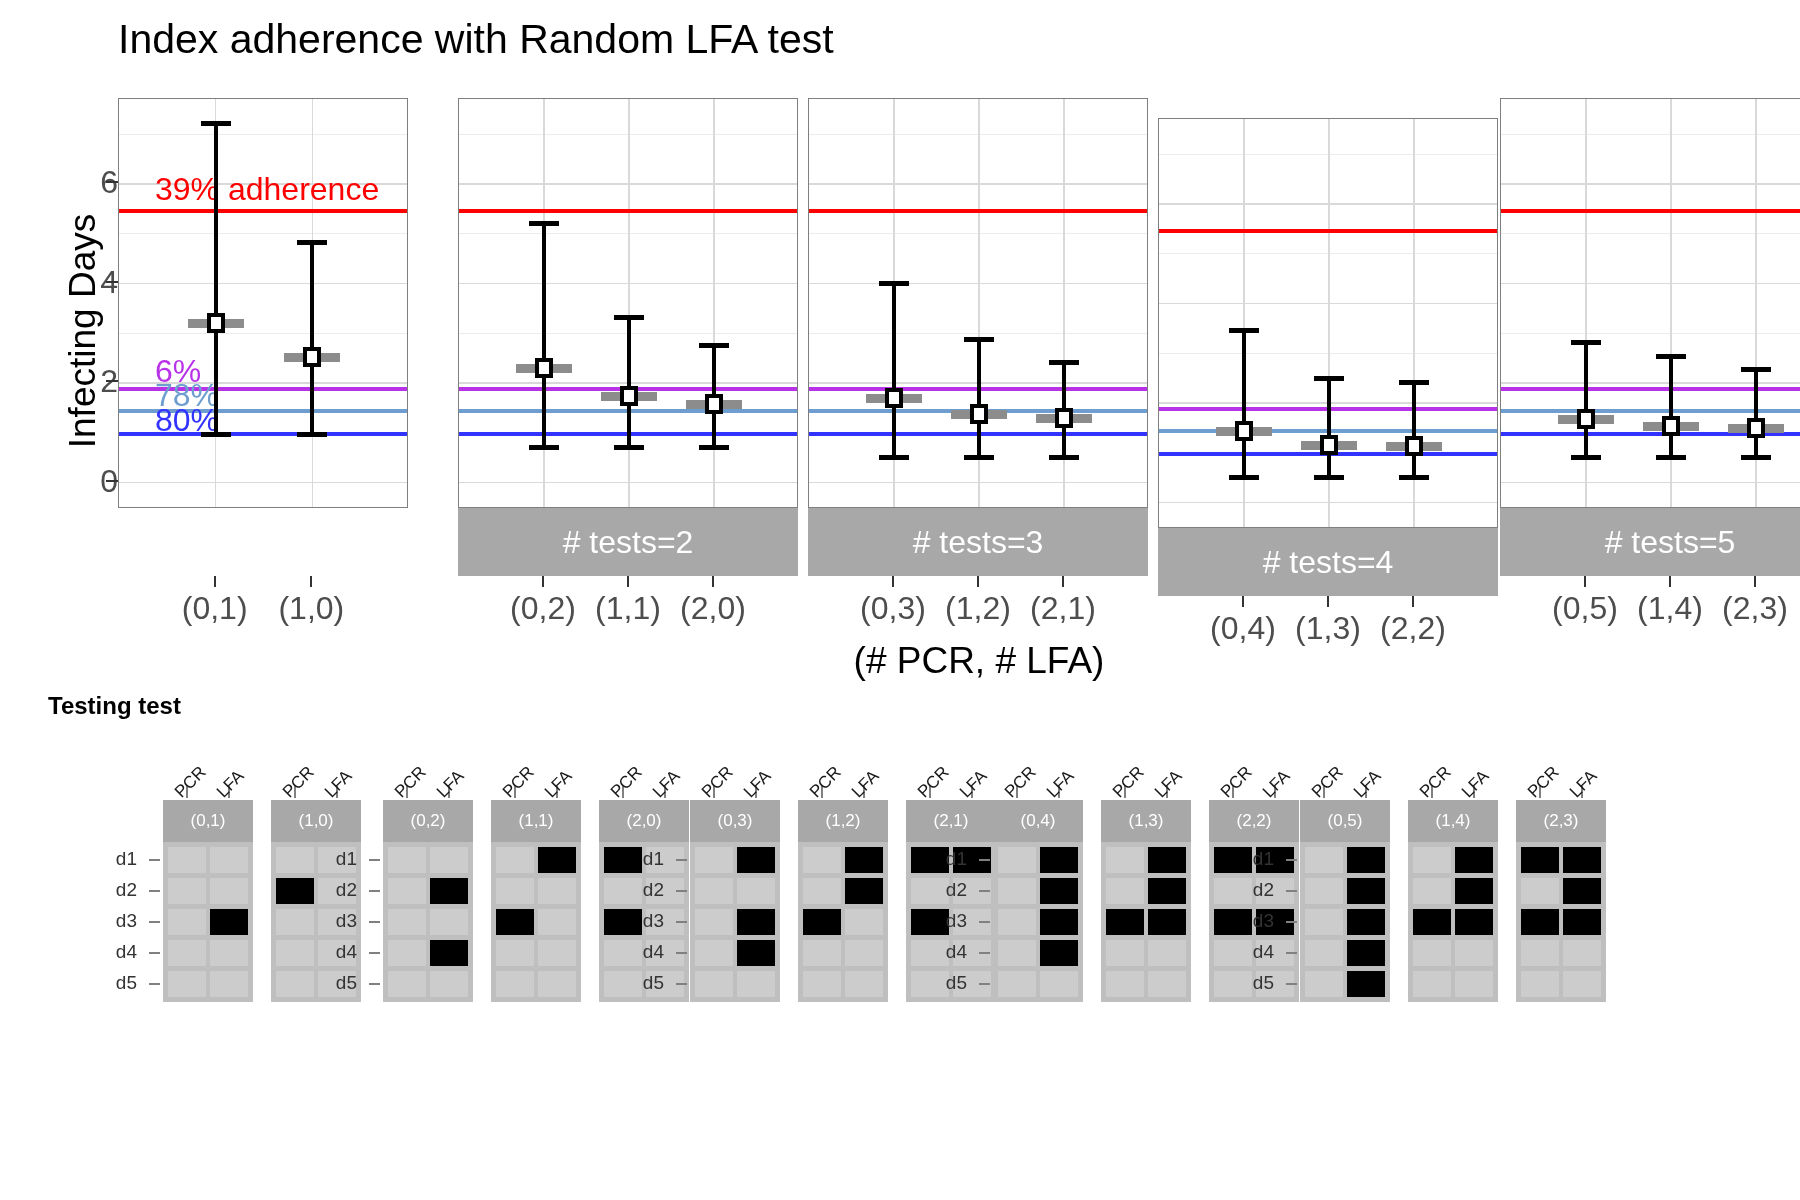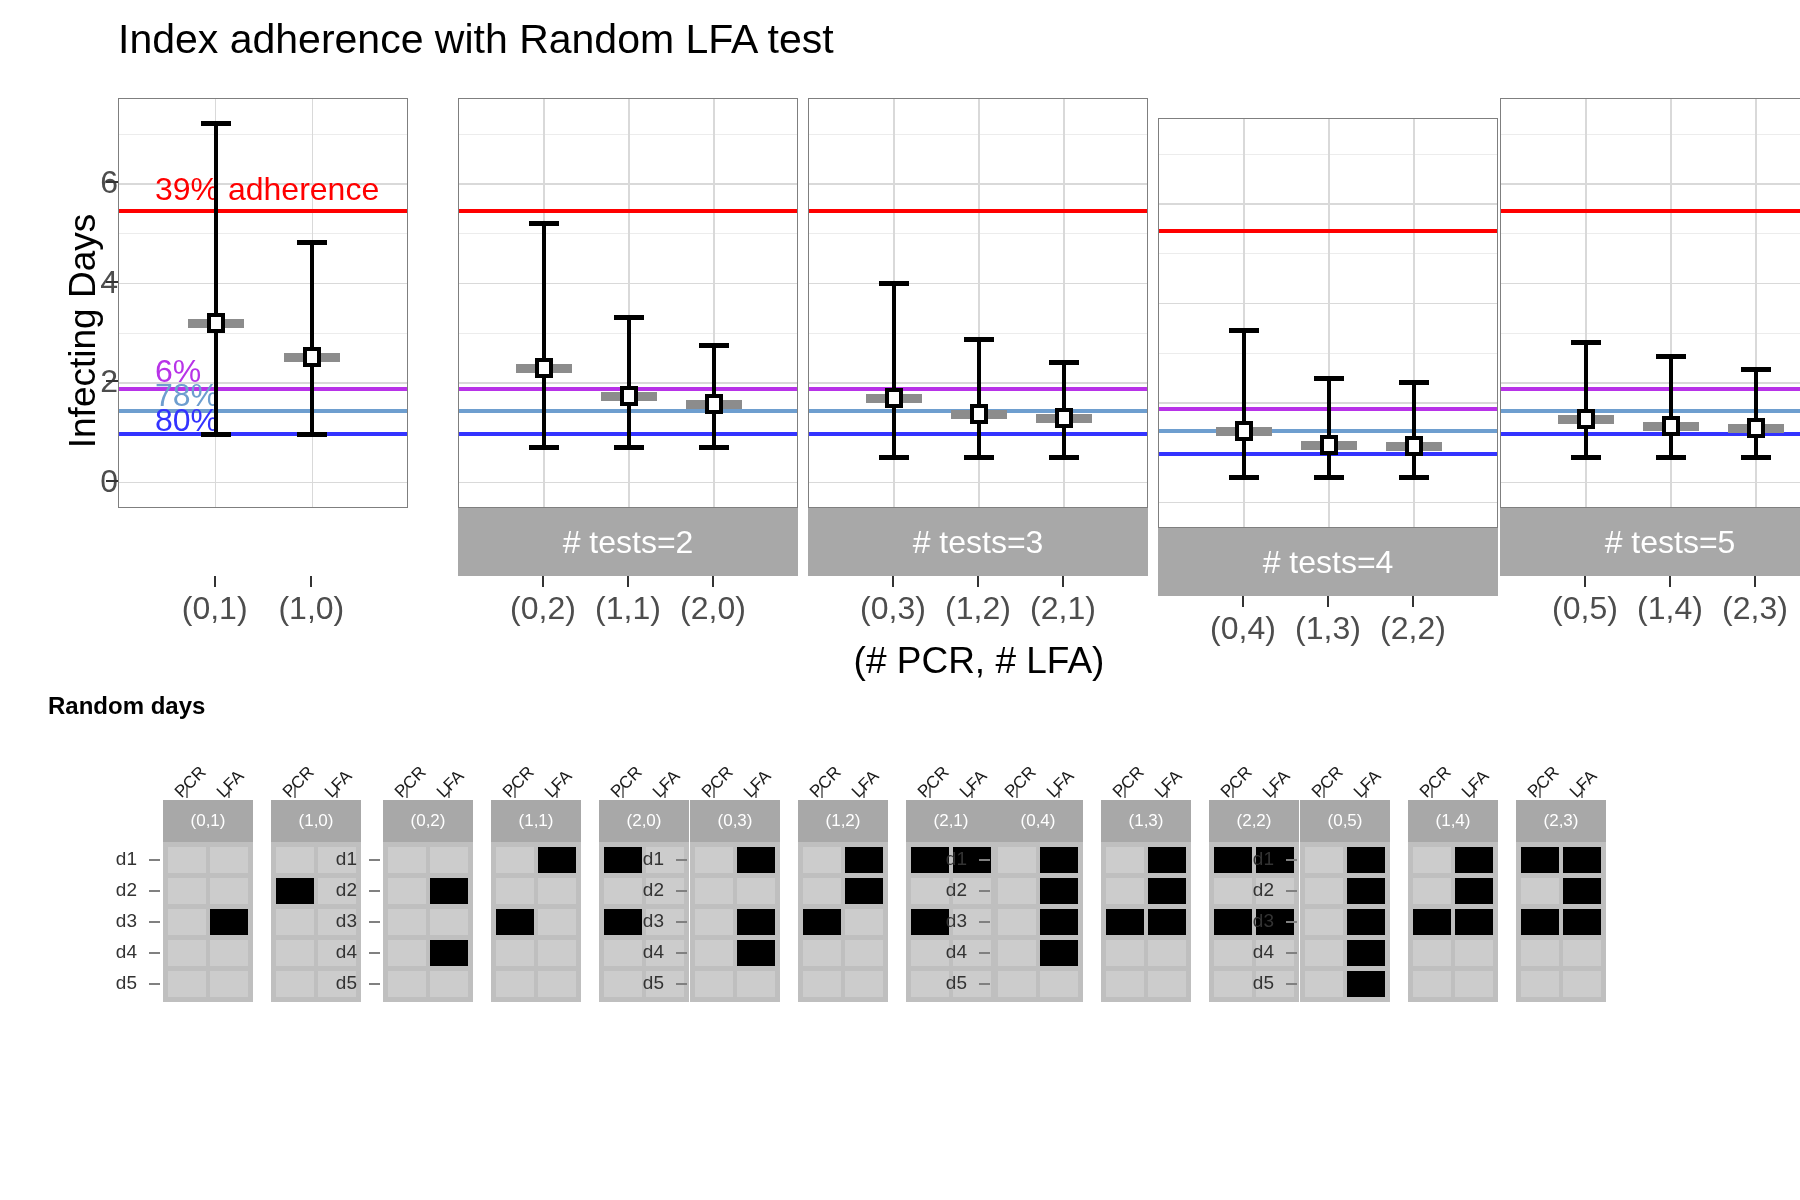--- a/index.html
+++ b/index.html
@@ -369,21 +369,21 @@
         <div class="xtick-label" style="left: 85px; top: 492px;">(0,5)</div>
         <div class="xtick-mark" style="left: 169px; top: 478px;"></div>
         <div class="xtick-label" style="left: 170px; top: 492px;">(1,4)</div>
         <div class="xtick-mark" style="left: 254px; top: 478px;"></div>
         <div class="xtick-label" style="left: 255px; top: 492px;">(2,3)</div>
       </div>
     </div>
 
   <div id="x-axis-title" style="left: 118px; width: 1722px; top: 640px;">(# PCR, # LFA)</div>
 
-  <div id="testing-days-title">Random days</div>
+  <div id="testing-days-title">Testing test</div>
 
   <div id="testing-days">
       <div class="tg" style="left: 163px; top: 800px; width: 90px;">
         <div class="colhdr-tick" style="left: 23px; top: -14px;"></div>
         <div class="colhdr" style="left: 22px; top: -18px;">PCR</div>
         <div class="colhdr-tick" style="left: 65px; top: -14px;"></div>
         <div class="colhdr" style="left: 64px; top: -18px;">LFA</div>
         <div class="tg-strip" style="left: 0px; top: 0px; width: 90px; height: 42px;">(0,1)</div>
         <div class="tg-grid" style="left: 0px; top: 42px; width: 90px; height: 160px;">
           <div class="cell" style="left: 5px; top: 5px; width: 38px; height: 26px;"></div>

